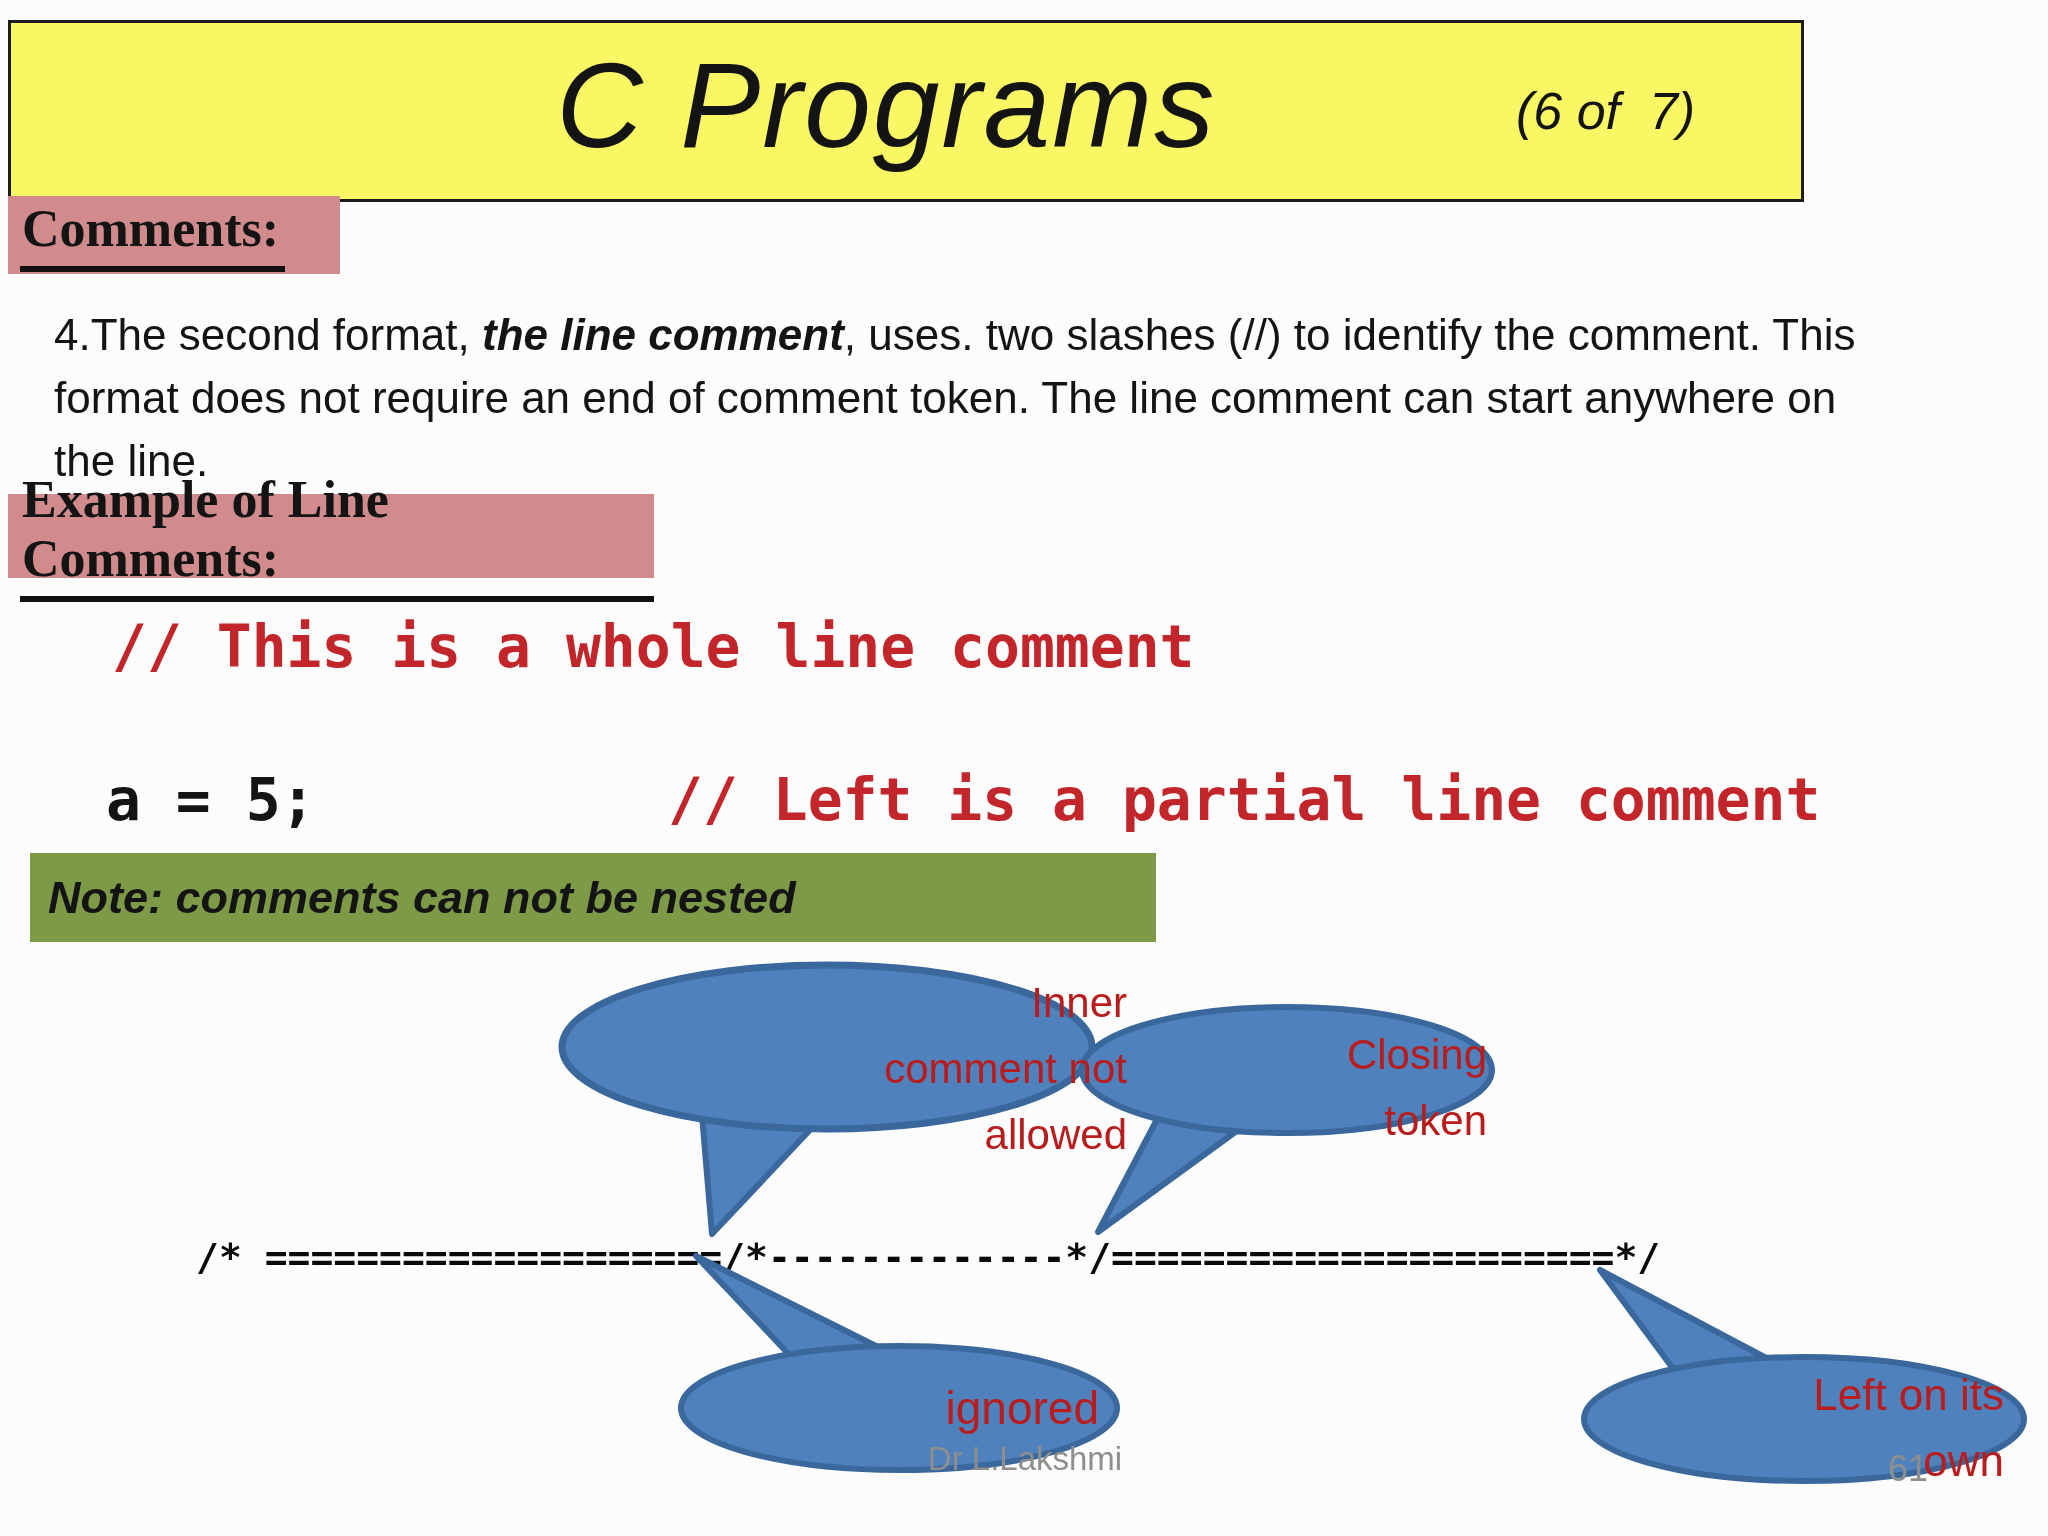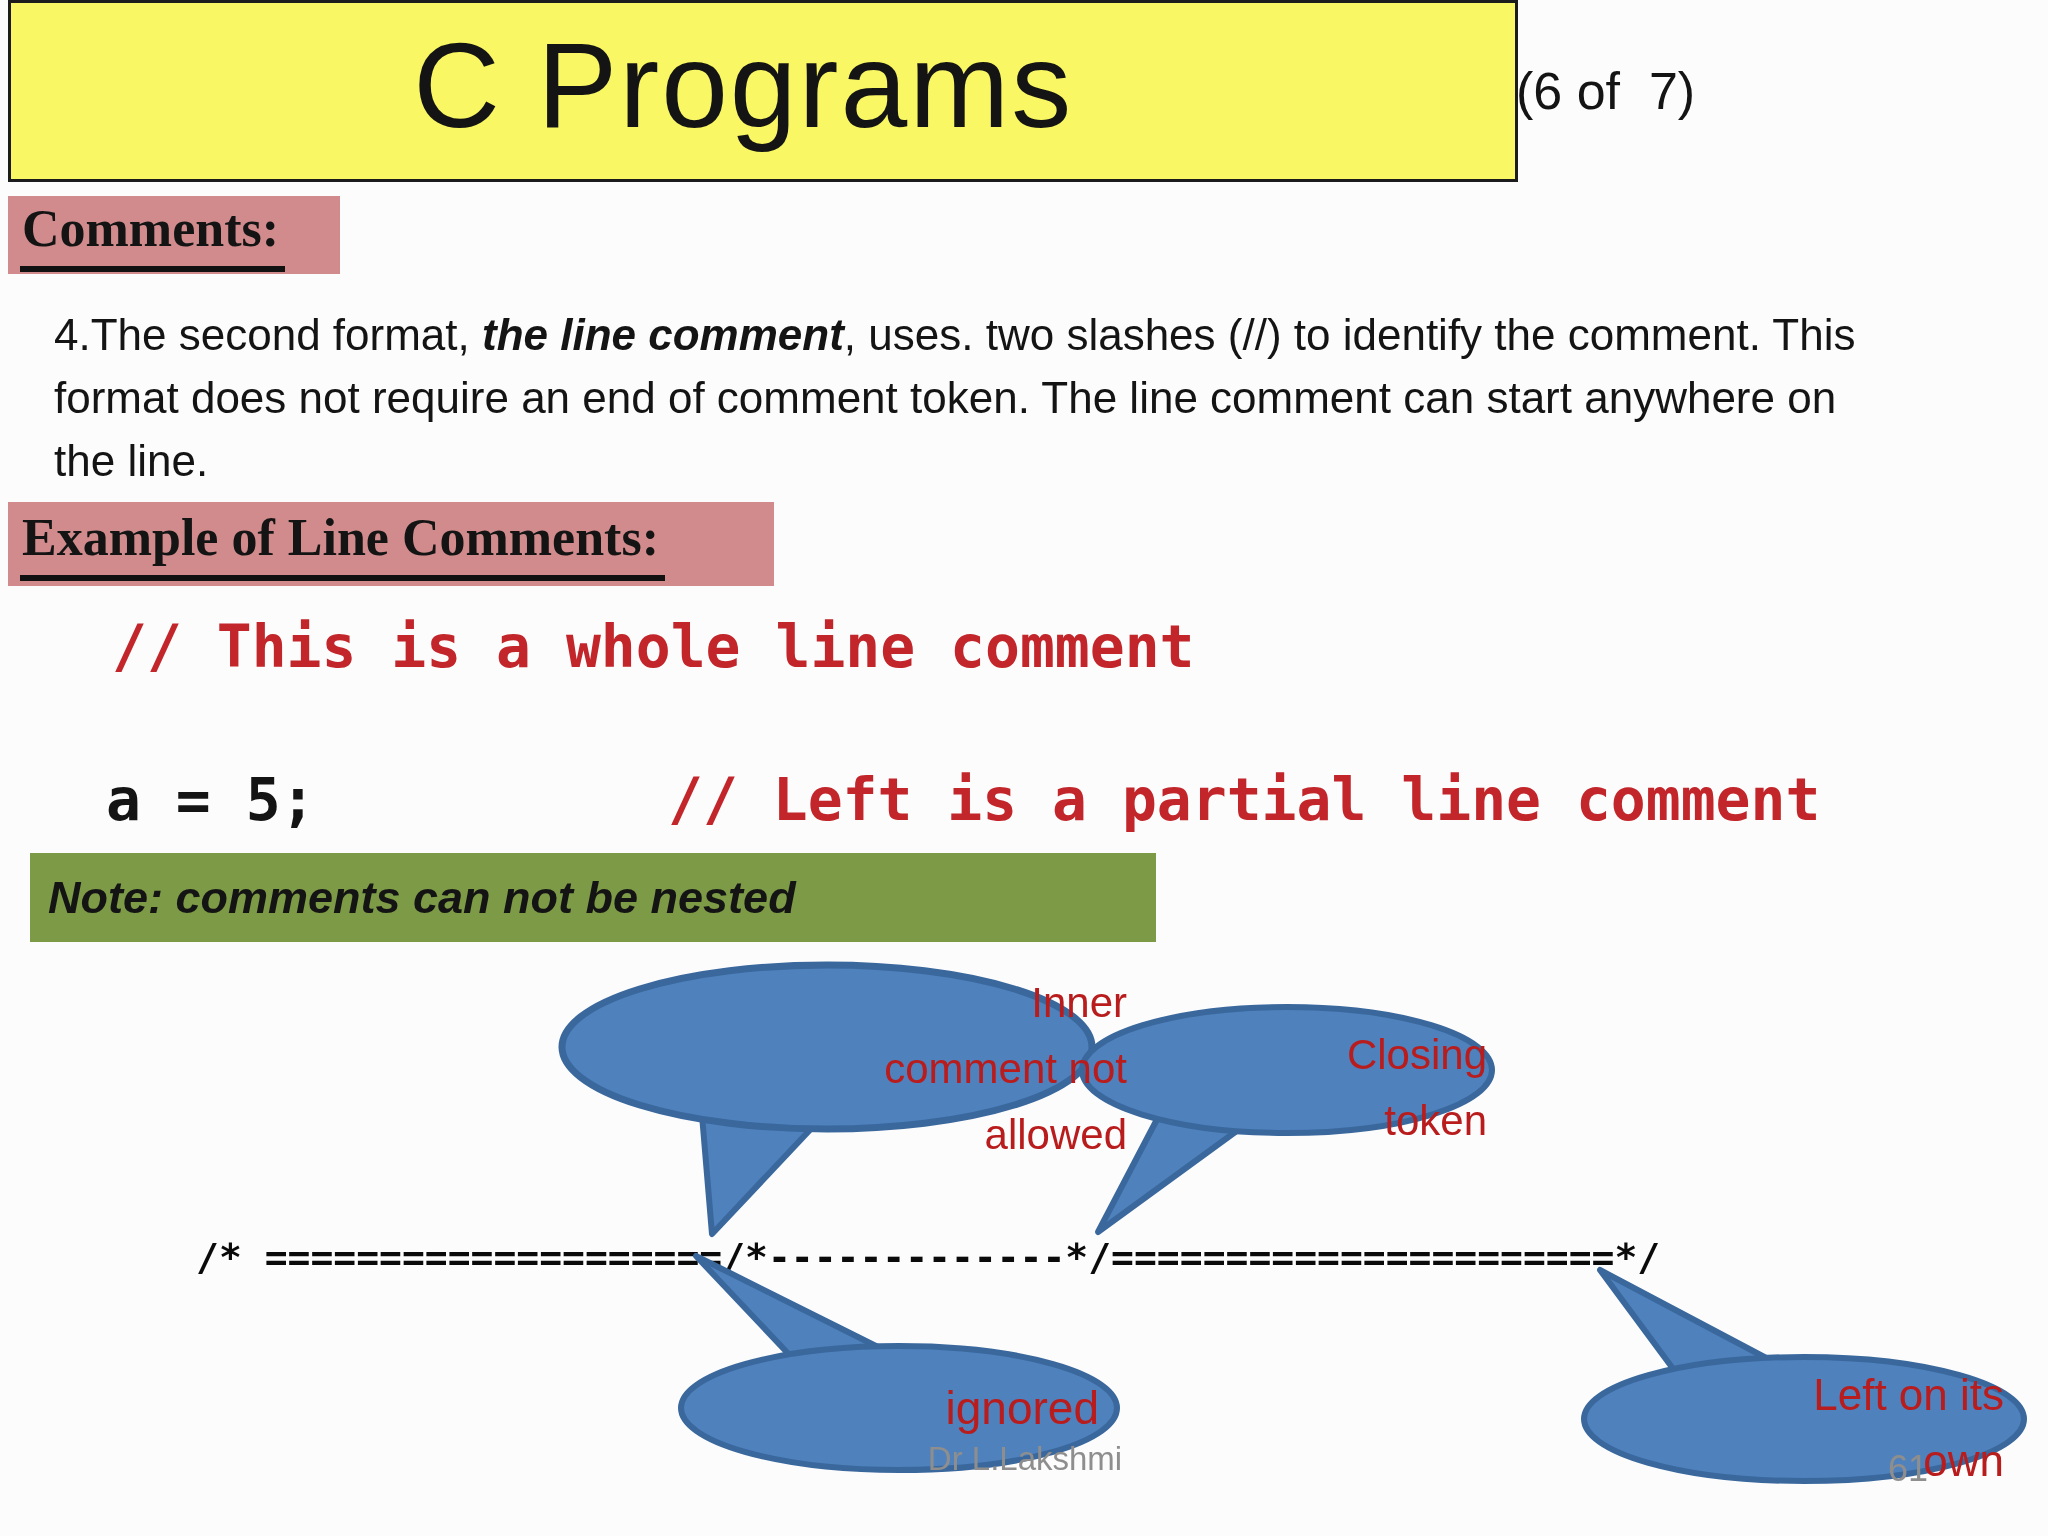--- a/index.html
+++ b/index.html
@@ -4,32 +4,32 @@
 <style>
   :root{
     --banner-bg:#f9f763; --banner-border:#1c1c1c; --label-bg:#d18b8c;
     --note-bg:#7d9a47; --code-red:#c2262b; --ink:#141414;
     --bubble-fill:#4f81bd; --bubble-stroke:#3a689d; --footer-gray:#8e8e8e;
   }
   html,body{margin:0;padding:0;background:#e8e8e8;}
   .slide{position:relative;width:2048px;height:1536px;background:#fcfcfc;overflow:hidden;
          font-family:"Liberation Sans",sans-serif;color:var(--ink);}
   
-  .banner{position:absolute;left:8px;top:0;width:1510px;height:182px;
-          background:var(--banner-bg);border:3px solid var(--banner-border);box-sizing:border-box;}
+  .banner{position:absolute;left:8px;top:20px;width:1796px;height:182px;
+          background:var(--banner-bg);border:3px solid var(--banner-border);box-sizing:border-box;font-style:italic;}
   .banner-title{position:absolute;left:50%;top:50%;transform:translate(-53%,-54%);
                 font-size:120px;letter-spacing:2px;white-space:pre;}
   .page-indicator{position:absolute;left:1505px;top:58px;font-size:52px;white-space:pre;}
   
   .plabel{position:absolute;background:var(--label-bg);display:flex;align-items:center;}
   .plabel .ul{display:inline-block;border-bottom:6px solid #111;padding:0 6px 8px 2px;
               font-family:"Liberation Serif",serif;font-weight:700;}
   .plabel1{left:8px;top:196px;width:332px;height:78px;}
   .plabel1 .ul{font-size:52px;margin-left:12px;}
-  .plabel2{left:8px;top:494px;width:766px;height:84px;margin-top:8px;}
+  .plabel2{left:8px;top:494px;width:646px;height:84px;}
   .plabel2 .ul{font-size:52px;margin-left:12px;}
   
   .body-text{position:absolute;left:54px;top:303px;width:1960px;font-size:44px;line-height:63px;}
   .body-text .bi{font-weight:700;font-style:italic;}
   
   .mono{font-family:"DejaVu Sans Mono","Liberation Mono",monospace;font-weight:700;white-space:pre;}
   .codeA{position:absolute;left:112px;top:612px;font-size:58px;line-height:70px;color:var(--code-red);}
   .codeBa{position:absolute;left:106px;top:765px;font-size:58px;line-height:70px;color:var(--ink);}
   .codeBb{position:absolute;left:668px;top:765px;font-size:58px;line-height:70px;color:var(--code-red);}
   

